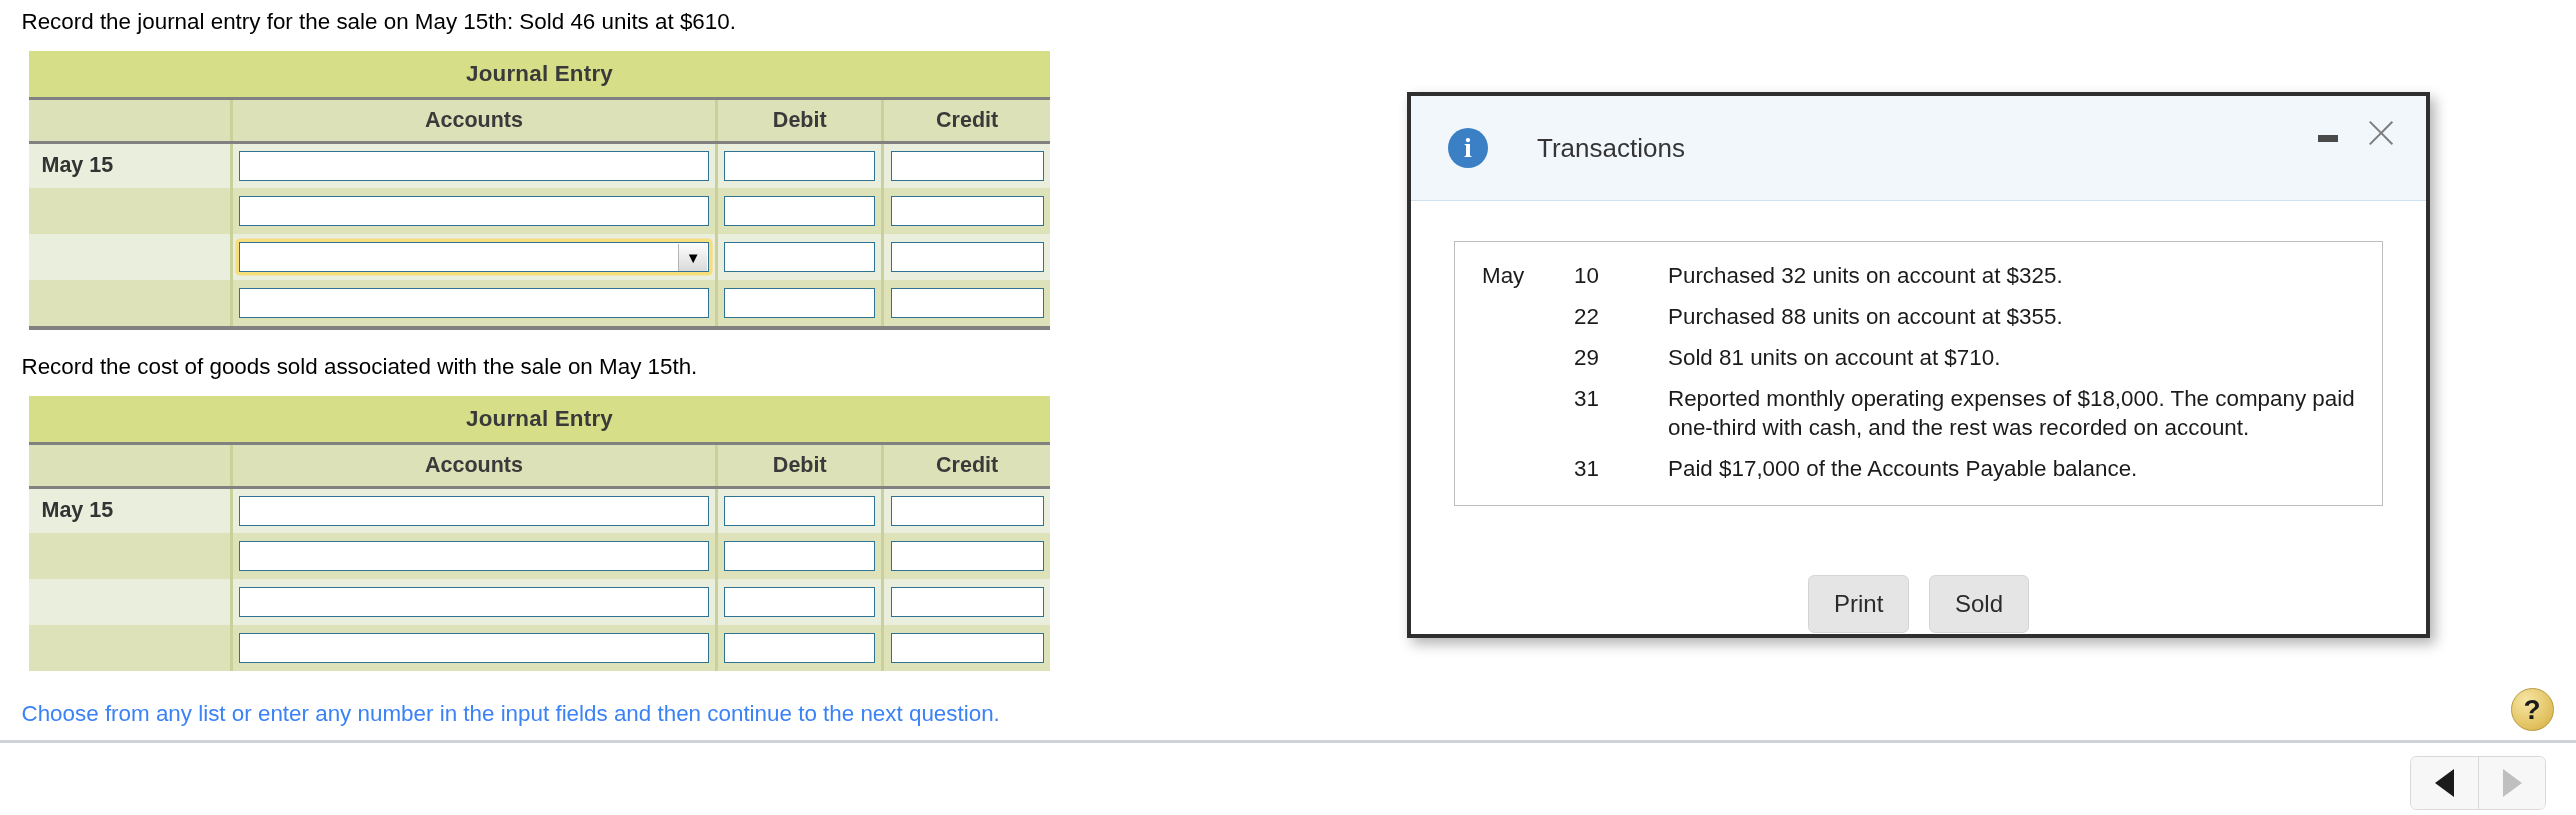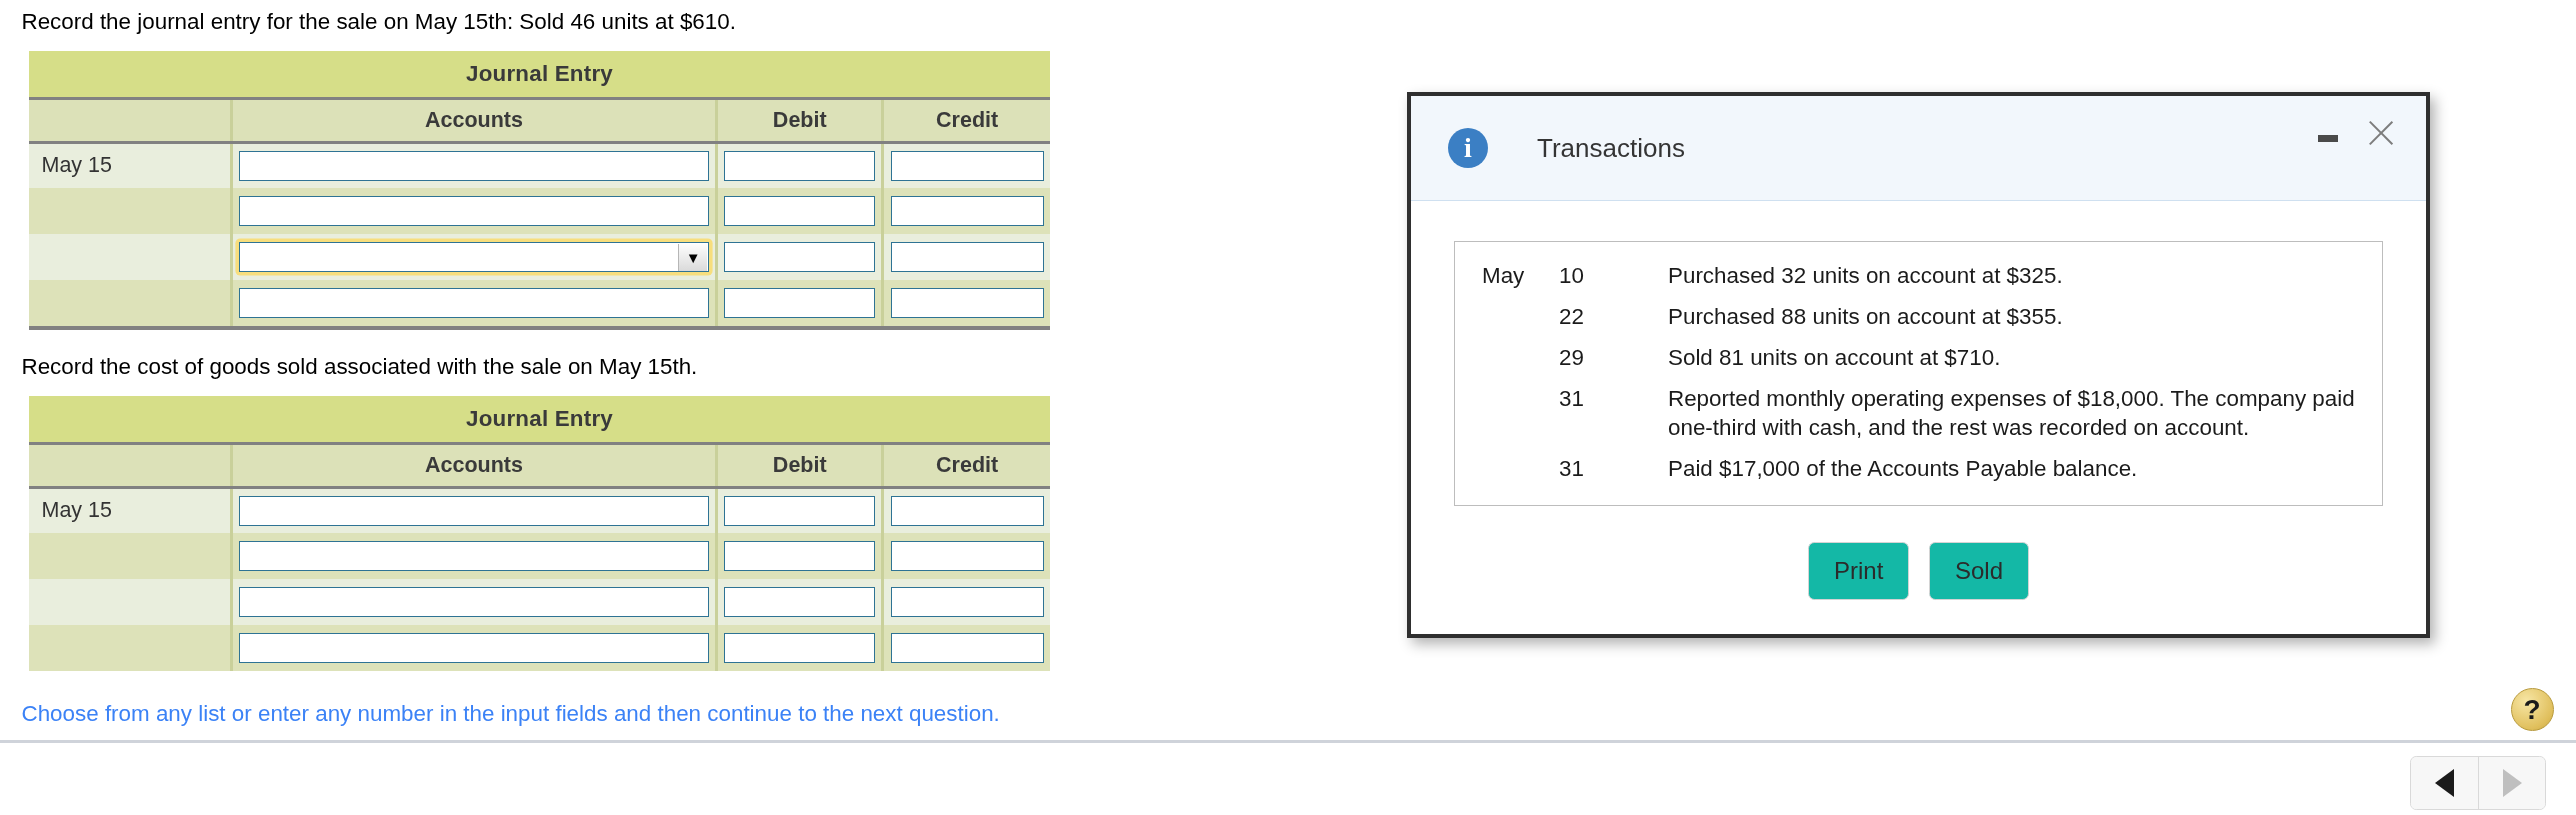--- a/index.html
+++ b/index.html
@@ -88,20 +88,21 @@
   }
   .je-row td.cell-date { border-left: none; padding-left: 12.5px; }
 
   .je-row.odd  td { background: #e9eedd; }
   .je-row.even td { background: #dde2b9; }
 
   .date-label {
     font-size: 21.5px;
     color: #333333;
     white-space: nowrap;
+    font-weight: bold;
   }
 
   .fld {
     display: block;
     width: 100%;
     height: 30px;
     background: #ffffff;
     border: 1.8px solid #2e7394;
     outline: none;
     font-family: "Liberation Sans", sans-serif;
@@ -252,46 +253,47 @@
   .txn-row:last-child { margin-bottom: 0; }
 
   .txn-month {
     width: 77px;
     flex: 0 0 77px;
     white-space: nowrap;
   }
   .txn-day {
     width: 55px;
     flex: 0 0 55px;
-    text-align: left;
+    text-align: center;
     padding-right: 0;
   }
   .txn-desc {
     margin-left: 54px;
     max-width: 743px;
   }
 
   .dialog-footer {
     display: flex;
     justify-content: center;
     gap: 19.7px;
     margin-top: 36px;
   }
 
   .dlg-btn {
     min-width: 97px;
     height: 58px;
     padding: 0 25px;
-    background: #14b8a6;
+    background: #e5e5e5;
     border: 1.8px solid #d4d4d4;
     border-radius: 6.3px;
     font-family: "Liberation Sans", sans-serif;
     font-size: 24px;
     color: #2b2b2b;
     cursor: pointer;
+    margin-top: 33px;
   }
 
   
   .footer-note {
     position: absolute;
     left: 21.5px;
     top: 701px;
     font-size: 22.4px;
     color: #3b82f6;
     white-space: nowrap;

